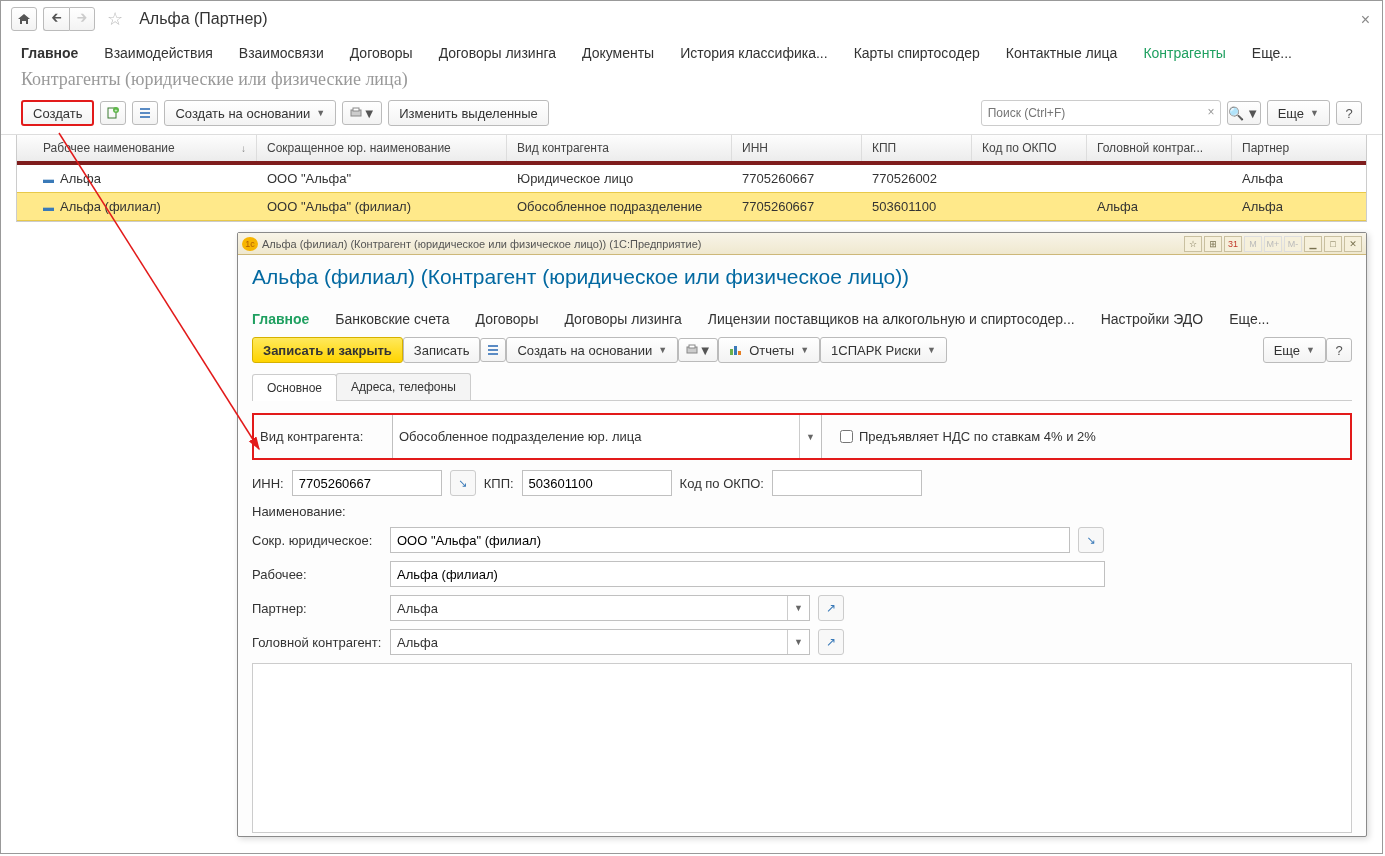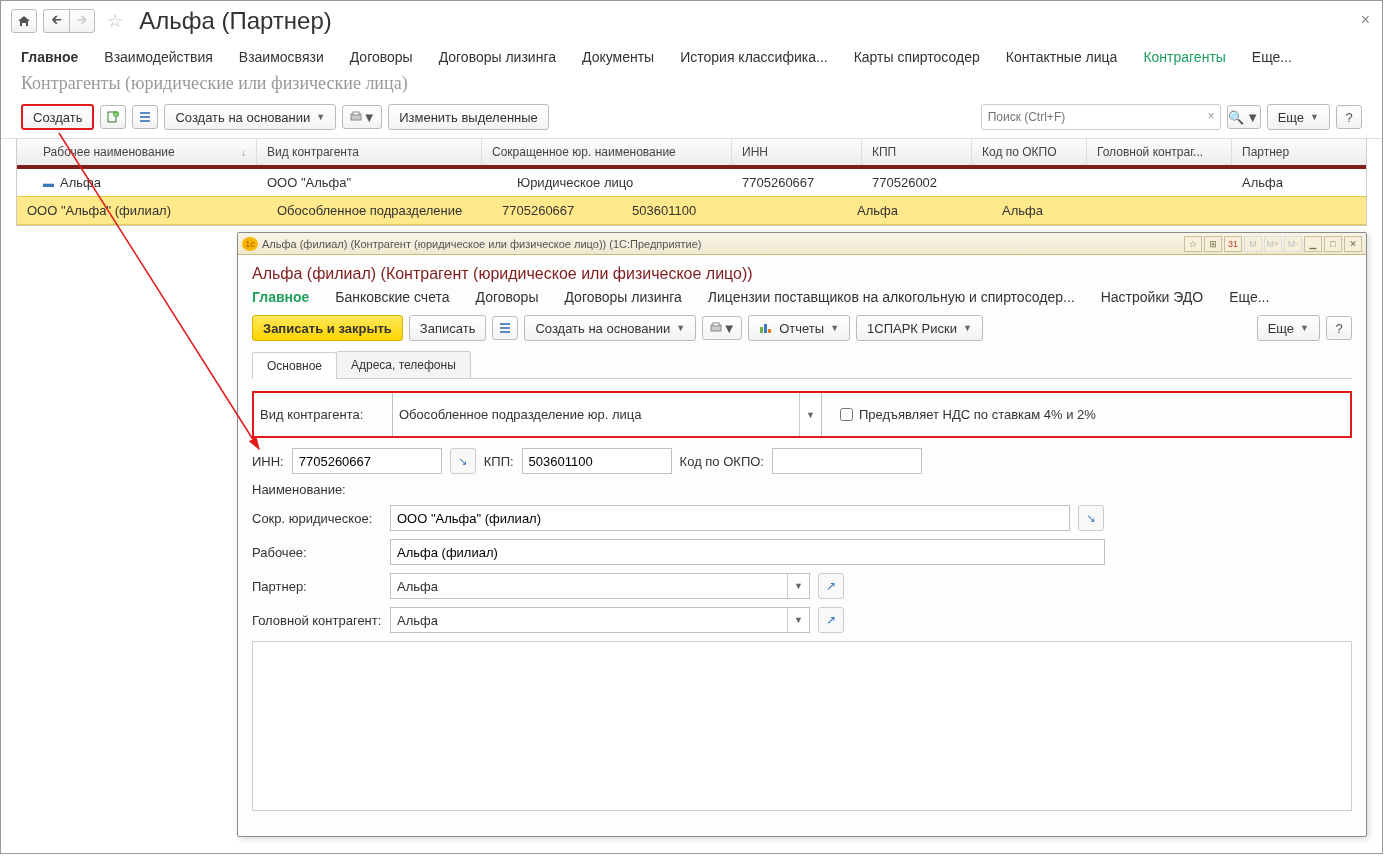--- a/index.html
+++ b/index.html
@@ -4,21 +4,21 @@
 <style>
 * { box-sizing: border-box; margin: 0; padding: 0; }
 body { font-family: Arial, sans-serif; font-size: 13px; color: #333; background: #fff; width: 1385px; height: 856px; position: relative; overflow: hidden; }
 .outer-frame { border: 1px solid #999; width: 1383px; height: 854px; position: relative; background: #fff; }
 .topbar { display: flex; align-items: center; padding: 6px 10px 0 10px; gap: 6px; }
 .icon-btn { border: 1px solid #bbb; border-radius: 3px; background: linear-gradient(#fff,#f3f3f3); width: 26px; height: 24px; display: inline-flex; align-items: center; justify-content: center; cursor: pointer; font-size: 13px; color: #555; }
 .icon-btn.group { border-radius: 0; }
 .icon-btn.group.first { border-radius: 3px 0 0 3px; border-right: none; }
 .icon-btn.group.last { border-radius: 0 3px 3px 0; }
 .star-icon { font-size: 18px; color: #bbb; margin: 0 6px; }
-.page-title { font-size: 24px; color: #333; margin-left: 4px; }
+.page-title { font-size: 16px; color: #333; margin-left: 4px; }
 .close-x { position: absolute; right: 12px; top: 10px; color: #888; font-size: 16px; cursor: pointer; }
 .nav-tabs { display: flex; gap: 26px; padding: 14px 20px 6px 20px; font-size: 14px; }
 .nav-tabs span { cursor: pointer; white-space: nowrap; }
 .nav-tabs .active { font-weight: bold; }
 .nav-tabs .green { color: #1fa060; }
 .subtitle { font-size: 18px; color: #999; padding: 2px 20px 6px 20px; font-family: Liberation Serif, serif; }
 .toolbar { display: flex; align-items: center; padding: 4px 20px 8px 20px; gap: 6px; border-bottom: 1px solid #ddd; }
 .btn { border: 1px solid #bbb; border-radius: 3px; background: linear-gradient(#fff,#f3f3f3); height: 26px; padding: 0 10px; display: inline-flex; align-items: center; gap: 4px; cursor: pointer; font-size: 13px; color: #333; }
 .btn .caret { font-size: 9px; color: #666; margin-left: 2px; }
 .red-box { border: 2px solid #e21a1a !important; }
@@ -45,25 +45,25 @@
 .col-partner { width: 120px; }
 
 .dialog { position: absolute; left: 236px; top: 231px; width: 1130px; height: 605px; border: 1px solid #8a8a8a; background: #fdfdfd; border-radius: 2px; box-shadow: 2px 2px 6px rgba(0,0,0,0.15); }
 .dlg-titlebar { display: flex; align-items: center; background: linear-gradient(#f8f4e8,#efe8cf); height: 22px; padding: 0 4px; font-size: 11px; color: #555; border-bottom: 1px solid #cdb879; }
 .dlg-titlebar .oc-icon { width: 16px; height: 14px; border-radius: 50%; background: #f7b500; display:inline-flex; align-items:center; justify-content:center; font-size:9px; color:#b05e00; margin-right:4px; }
 .dlg-title-text { flex: 1; }
 .dlg-tb-icons { display:flex; gap:2px; align-items:center; }
 .dlg-tb-btn { width:18px; height:16px; border:1px solid #c9c0a0; background:#f6f0db; font-size:9px; color:#7a7250; display:inline-flex; align-items:center; justify-content:center; cursor:pointer; }
 .dlg-tb-btn.gray { color:#bbb; border-color:#ddd;}
 .dlg-body { padding: 10px 14px; }
-.dlg-heading { font-size: 16px; color: #7f1d1d; margin-bottom: 6px; }
+.dlg-heading { font-size: 21px; color: #0369a1; margin-bottom: 22px; }
 .dlg-tabs { display: flex; gap: 26px; font-size: 14px; margin-bottom: 10px; }
 .dlg-tabs span { cursor:pointer; white-space:nowrap; }
 .dlg-tabs .green { color: #1fa060; font-weight: 600; }
-.dlg-toolbar { display:flex; align-items:center; gap:6px; margin-bottom: 10px; }
+.dlg-toolbar { display:flex; align-items:center; margin-bottom: 10px; }
 .btn.yellow { background: linear-gradient(#ffe95c,#ffd400); border-color: #d6b100; font-weight:600; }
 .sub-tabs { display:flex; border-bottom:1px solid #ccc; margin-bottom: 12px; }
 .sub-tab { padding: 6px 14px; border:1px solid #ccc; border-bottom:none; background:#f4f4f4; cursor:pointer; font-size:12px; margin-right:-1px; border-radius:3px 3px 0 0; }
 .sub-tab.active { background:#fff; position:relative; top:1px; }
 .form-row { display:flex; align-items:center; gap:8px; margin-bottom:8px; font-size:13px; }
 .form-row label { min-width: 130px; color:#333; }
 .form-row.short label { min-width: auto; }
 input.field, .select-field { border:1px solid #c0c0c0; height:26px; padding:0 6px; font-size:13px; background:#fff; }
 .select-field { display:flex; align-items:center; position:relative; padding-right:24px; }
 .select-caret { position:absolute; right:0; top:0; width:22px; height:100%; border-left:1px solid #ccc; display:flex; align-items:center; justify-content:center; font-size:9px; color:#666; cursor:pointer; }
@@ -148,39 +148,40 @@
       </div>
     <div class="icon-btn">?</div>
   </div>
 
   <div class="table">
     <div class="thead">
       <div class="th col-name">
           <span>Рабочее наименование</span>
           <span class="sort-arrow">↓</span>
         </div>
+      <div class="th col-short">Сокращенное юр. наименование</div>
       <div class="th col-type">Вид контрагента</div>
-      <div class="th col-short">Сокращенное юр. наименование</div>
       <div class="th col-inn">ИНН</div>
       <div class="th col-kpp">КПП</div>
       <div class="th col-okpo">Код по ОКПО</div>
       <div class="th col-head">Головной контраг...</div>
       <div class="th col-partner" style="border-right:none">Партнер</div>
     </div>
     <div class="tr">
       <div class="td col-name"><span class="mini-dash">▬</span><span>Альфа</span></div>
       <div class="td col-short">ООО "Альфа"</div>
       <div class="td col-type">Юридическое лицо</div>
       <div class="td col-inn">7705260667</div>
       <div class="td col-kpp">770526002</div>
       <div class="td col-okpo"></div>
       <div class="td col-head"></div>
       <div class="td col-partner">Альфа</div>
     </div>
     <div class="tr selected">
+      <div class="td col-name"><span class="mini-dash">▬</span><span>Альфа (филиал)</span></div>
       <div class="td col-short">ООО "Альфа" (филиал)</div>
       <div class="td col-type">Обособленное подразделение</div>
       <div class="td col-inn">7705260667</div>
       <div class="td col-kpp">503601100</div>
       <div class="td col-okpo"></div>
       <div class="td col-head">Альфа</div>
       <div class="td col-partner">Альфа</div>
     </div>
   </div>
 

